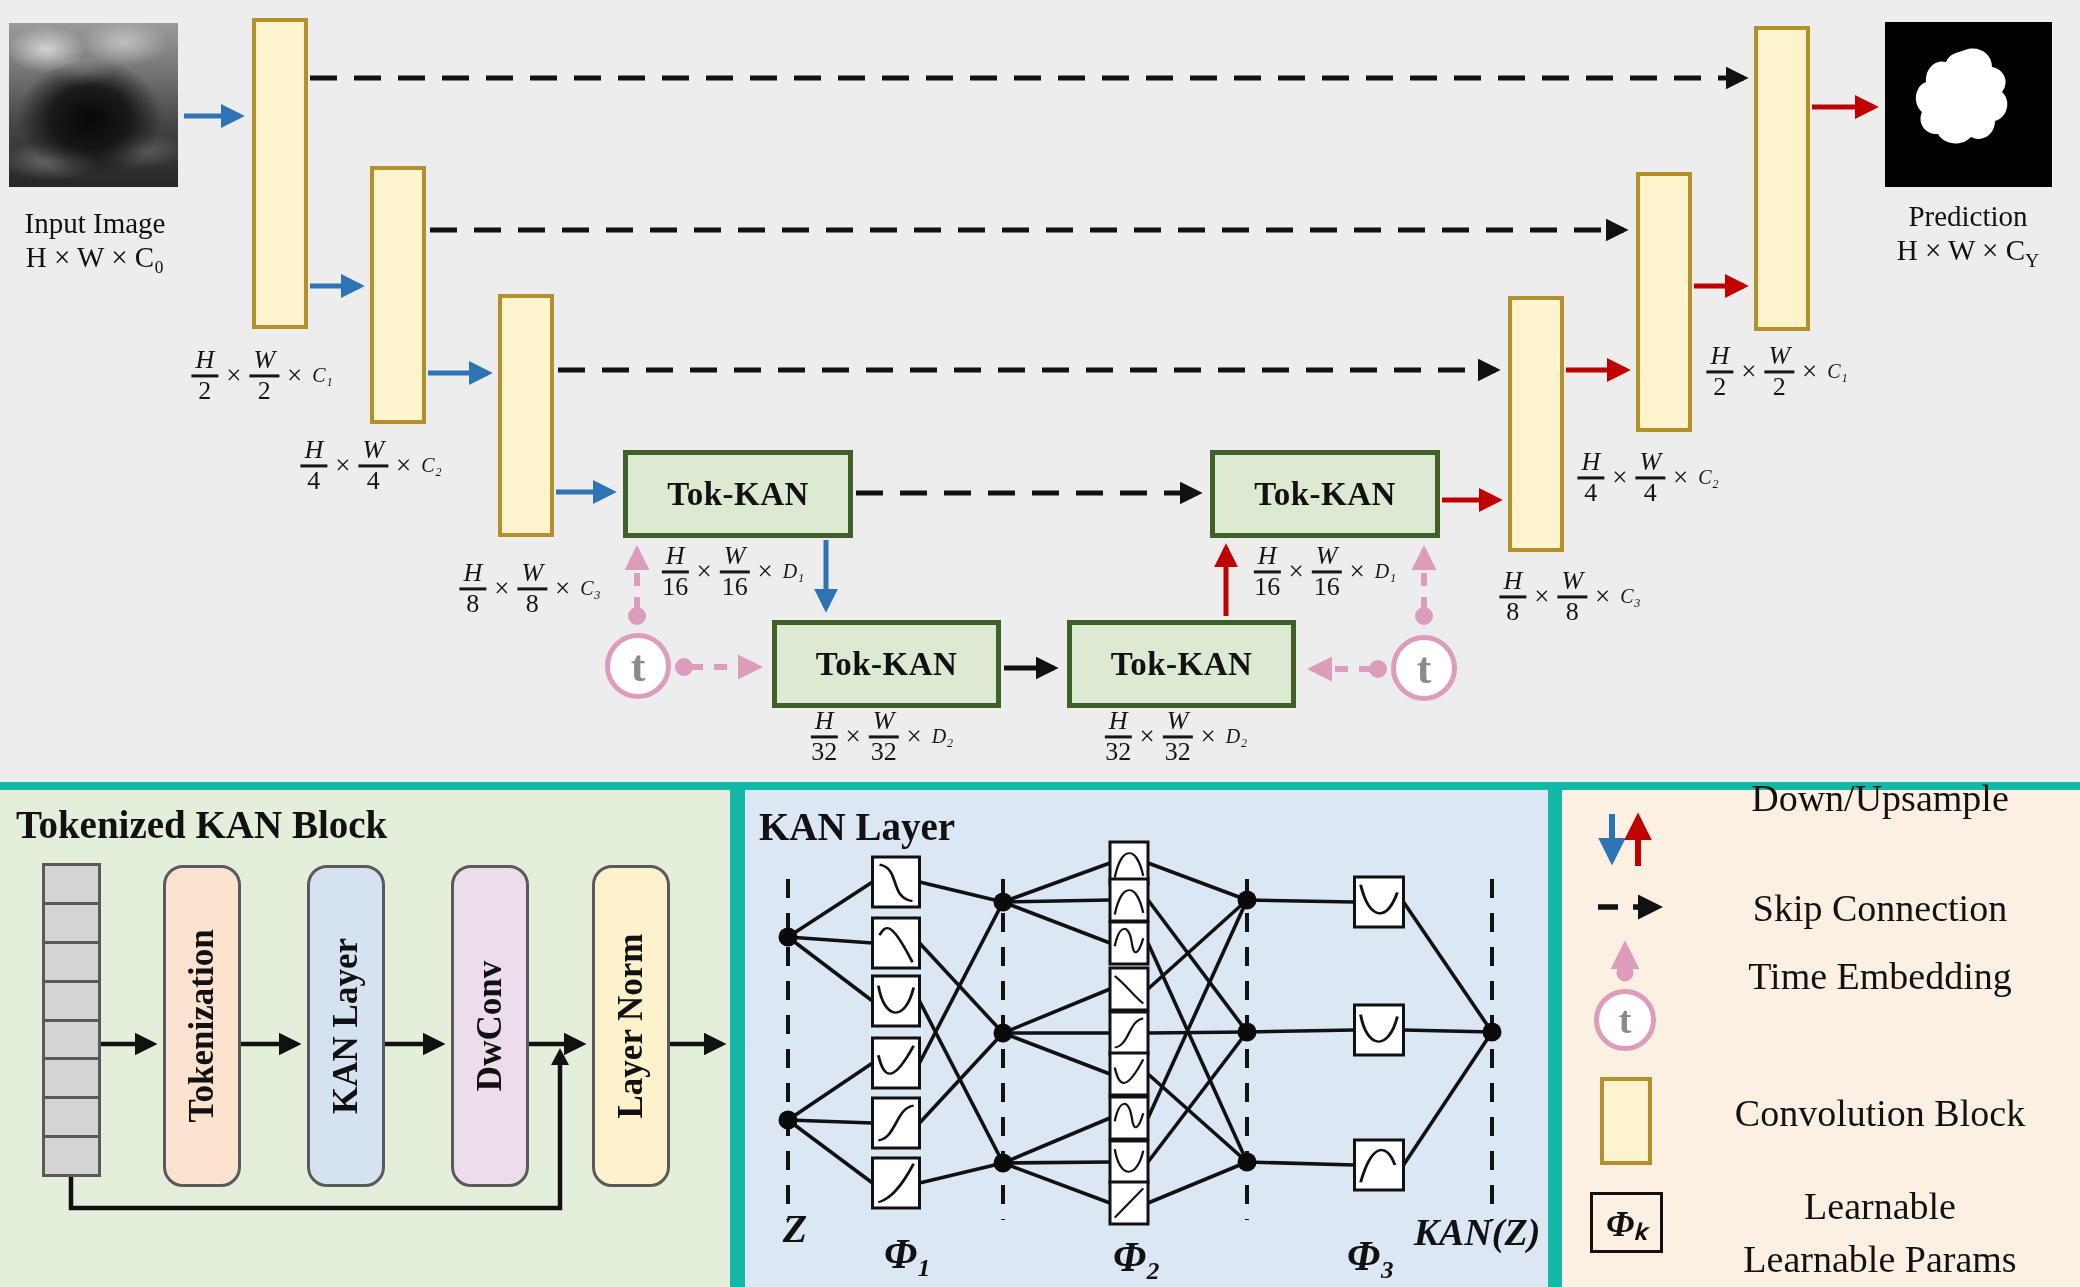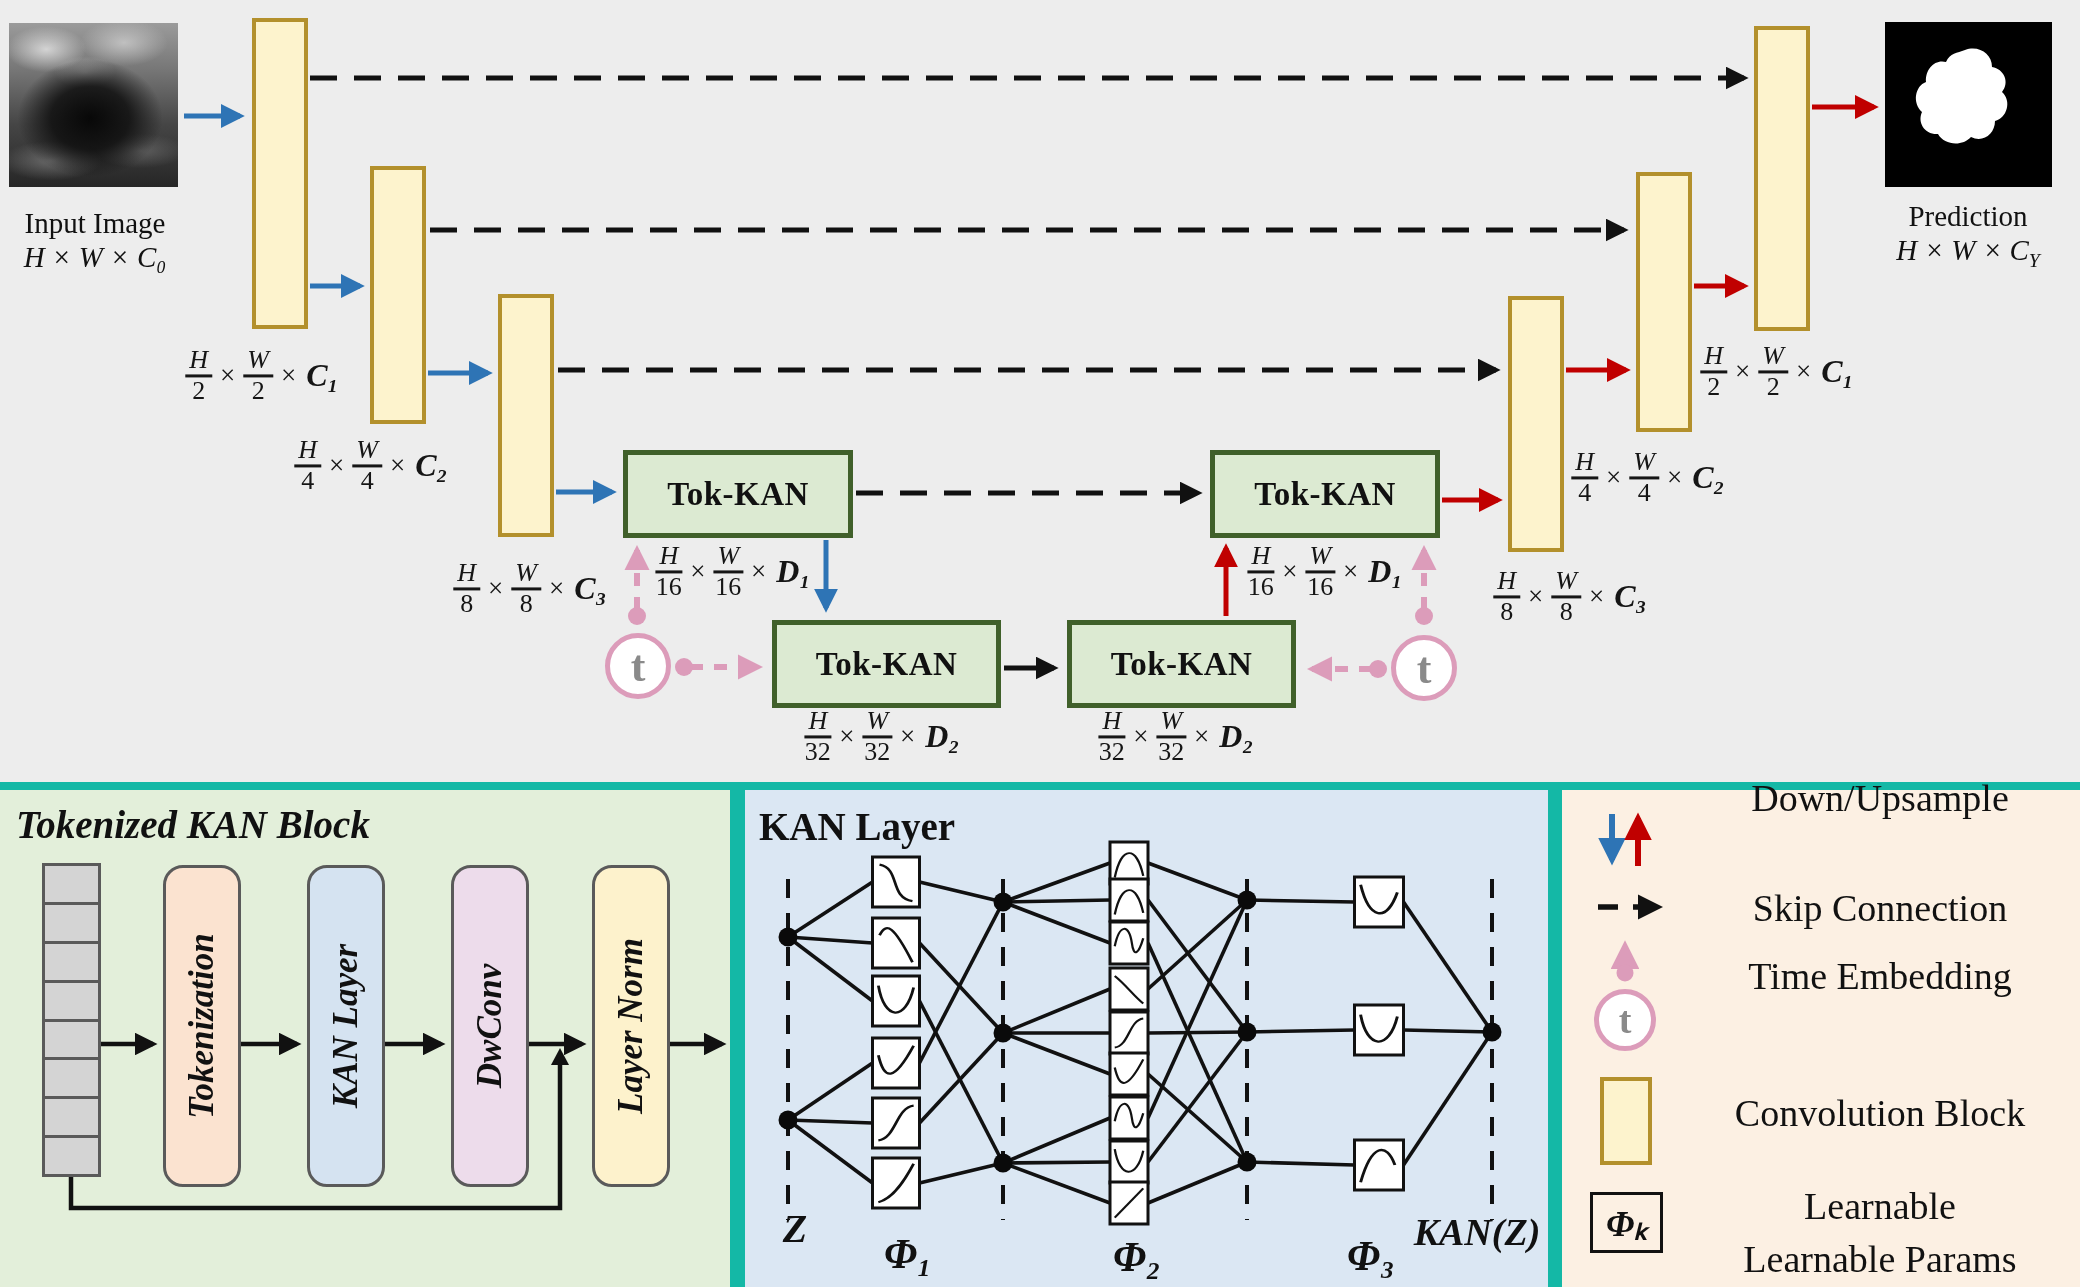--- a/index.html
+++ b/index.html
@@ -19,33 +19,33 @@
     background:
       radial-gradient(55% 46% at 48% 58%, rgba(5,5,5,.96) 0%, rgba(15,15,15,.85) 42%, rgba(60,60,60,0) 78%),
       radial-gradient(34% 20% at 22% 16%, rgba(225,225,225,.85), rgba(120,120,120,0) 70%),
       radial-gradient(40% 22% at 68% 12%, rgba(205,205,205,.8), rgba(120,120,120,0) 65%),
       radial-gradient(26% 14% at 45% 30%, rgba(190,190,190,.6), rgba(120,120,120,0) 70%),
       radial-gradient(40% 16% at 25% 84%, rgba(150,150,150,.55), rgba(80,80,80,0) 75%),
       radial-gradient(36% 14% at 78% 78%, rgba(130,130,130,.5), rgba(60,60,60,0) 75%),
       linear-gradient(180deg,#9b9b9b 0%,#777 28%,#454545 62%,#262626 100%);}
   .predimg{position:absolute;left:1885px;top:22px;width:167px;height:165px;background:#000;z-index:2;}
   .cap{position:absolute;text-align:center;font-size:29px;line-height:34px;z-index:2;}
-  .cap .math{font-style:italic;}
+  .cap .math{}
   sub{font-size:.68em;}
   
   .dim{position:absolute;transform:translate(-50%,-50%);display:flex;align-items:center;
        white-space:nowrap;z-index:2;color:#151515;}
   .fr{display:inline-flex;flex-direction:column;align-items:center;font-size:26px;line-height:1.08;}
   .fr .nu{font-style:italic;border-bottom:3px solid #151515;padding:0 4px;}
   .fr .de{font-style:normal;}
   .dim .mul{font-size:27px;margin:0 8px;}
-  .dim .tl{font-style:italic;font-size:32px;margin-left:2px;font-weight:bold;}
+  .dim .tl{font-style:italic;font-size:20px;margin-left:2px;}
   
   .panel{position:absolute;top:790px;height:497px;}
-  #p1{left:0;width:730px;background:#e3efda;font-style:italic;}
+  #p1{left:0;width:730px;background:#e3efda;}
   #p2{left:745px;width:803px;background:#dbe7f3;}
   #p3{left:1562px;width:518px;background:#fcf0e3;}
   .ptitle{position:absolute;font-weight:bold;font-size:39px;z-index:2;}
   #tokens{position:absolute;left:42px;top:73px;width:59px;height:314px;display:flex;flex-direction:column;z-index:2;}
   .cell{flex:1;box-sizing:border-box;background:#d4d4d4;border:3px solid #5a5a5a;margin-top:-3px;}
   .cell:first-child{margin-top:0;}
   .vblock{position:absolute;top:75px;height:322px;width:78px;box-sizing:border-box;
           border:3px solid #5a5a5a;border-radius:20px;z-index:2;}
   .vblock span{position:absolute;top:50%;left:50%;transform:translate(-50%,-50%) rotate(-90deg);
           white-space:nowrap;font-weight:bold;font-size:35px;}

